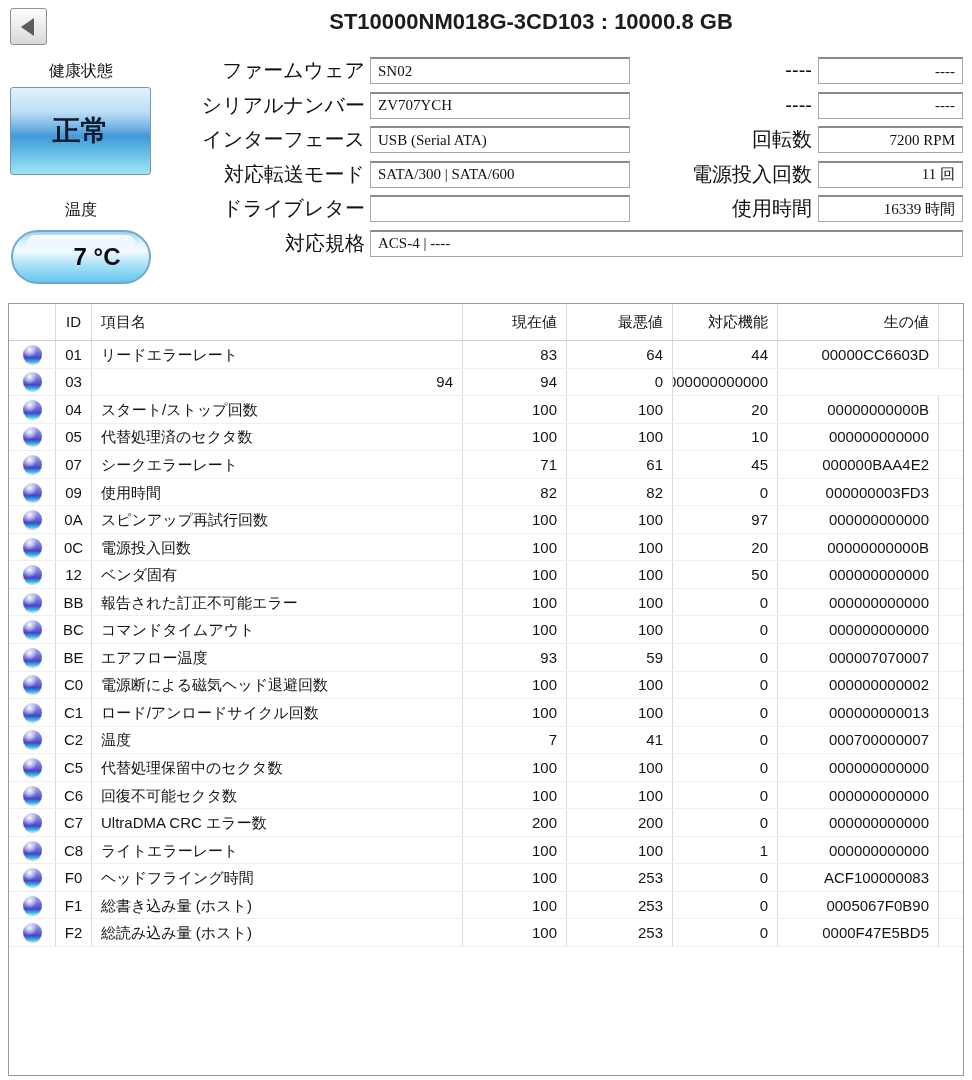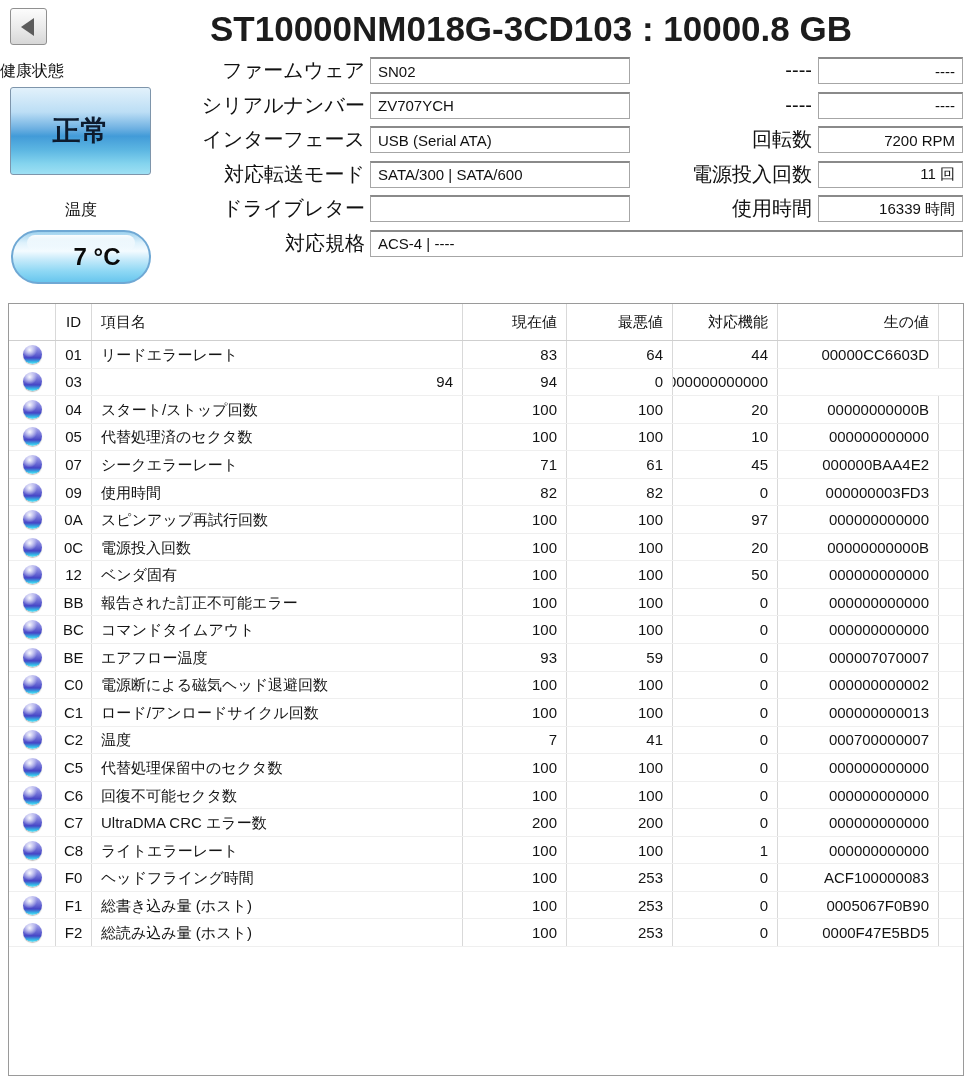--- a/index.html
+++ b/index.html
@@ -8,24 +8,24 @@
   .app { position:relative; width:972px; height:1080px; background:#fff; }
 
   
   .back-btn { position:absolute; left:10px; top:8px; width:37px; height:37px;
     background:linear-gradient(180deg,#fcfcfc 0%,#eaeaea 55%,#d7d7d7 100%);
     border:1px solid #909090; border-radius:3px; cursor:pointer;
     display:flex; align-items:center; justify-content:center; }
   .back-tri { width:0; height:0; border-top:9px solid transparent;
     border-bottom:9px solid transparent; border-right:13px solid #5c5c5c; margin-right:3px; }
   .title { position:absolute; left:95px; right:5px; top:9px; text-align:center;
-    font-size:35px; font-weight:600; color:#1c1c1c; white-space:nowrap; }
+    font-size:22px; font-weight:600; color:#1c1c1c; white-space:nowrap; }
 
   
-  .health-label { position:absolute; left:0; top:61px; width:162px; 
+  .health-label { position:absolute; left:0; top:61px; width:162px; text-align:center;
     font-size:16px; color:#111; }
   .health-btn { position:absolute; left:10px; top:87px; width:141px; height:88px;
     border:1px solid #7e95ab; border-radius:3px; cursor:pointer;
     background:linear-gradient(180deg,#e2f1fb 0%,#bcdef5 28%,#6fb1e2 47%,#429bd8 56%,#5cb6e2 72%,#84d4ee 88%,#9ee0f4 100%);
     font-size:28px; font-weight:700; color:#0d1b2e; font-family:"Liberation Sans", sans-serif; }
   .temp-label { position:absolute; left:0; top:200px; width:162px; text-align:center;
     font-size:16px; color:#111; }
   .temp-pill { position:absolute; left:11px; top:230px; width:140px; height:54px;
     border:2px solid #6fa8d4; border-radius:27px; cursor:pointer; overflow:hidden;
     background:linear-gradient(180deg,#9fd2ee 0%,#dff2fc 22%,#f4fbff 38%,#c6eafa 55%,#8fd8f4 78%,#68c6ee 100%);
@@ -35,21 +35,21 @@
 
   
   .mid-fields { position:absolute; left:60px; top:57px; width:903px; }
   .right-fields { position:absolute; left:640px; top:57px; width:323px; }
   .f-row { display:flex; align-items:center; height:27px; margin-bottom:7.5px; }
   .f-label { font-size:20px; color:#111; white-space:nowrap; }
   .mid-fields .f-label { width:310px; text-align:right; padding-right:5px; flex:none; }
   .right-fields .f-label { flex:1; text-align:right; padding-right:6px; }
   .f-box { height:27px; background:#fff; border:1px solid #a6a6a6; border-top:2px solid #8a8a8a;
     display:flex; align-items:center; padding:12px 7px; font-size:15px; color:#111;
-    white-space:nowrap; overflow:hidden; }
+    white-space:nowrap; overflow:hidden;font-family:Liberation Serif, serif; }
   .mid-fields .f-box { width:260px; flex:none; }
   .mid-fields .f-row.wide .f-box { flex:1; width:auto; }
   .right-fields .f-box { width:145px; flex:none; justify-content:flex-end; }
 
   
   .smart-panel { position:absolute; left:8px; top:303px; width:956px; height:773px;
     border:1px solid #9a9a9a; background:#fff; overflow:hidden; }
   .t-header, .t-row { display:grid;
     grid-template-columns:47px 36px 371px 104px 106px 105px 161px 1fr; }
   .t-header { height:37px; border-bottom:1px solid #cfcfcf; }

